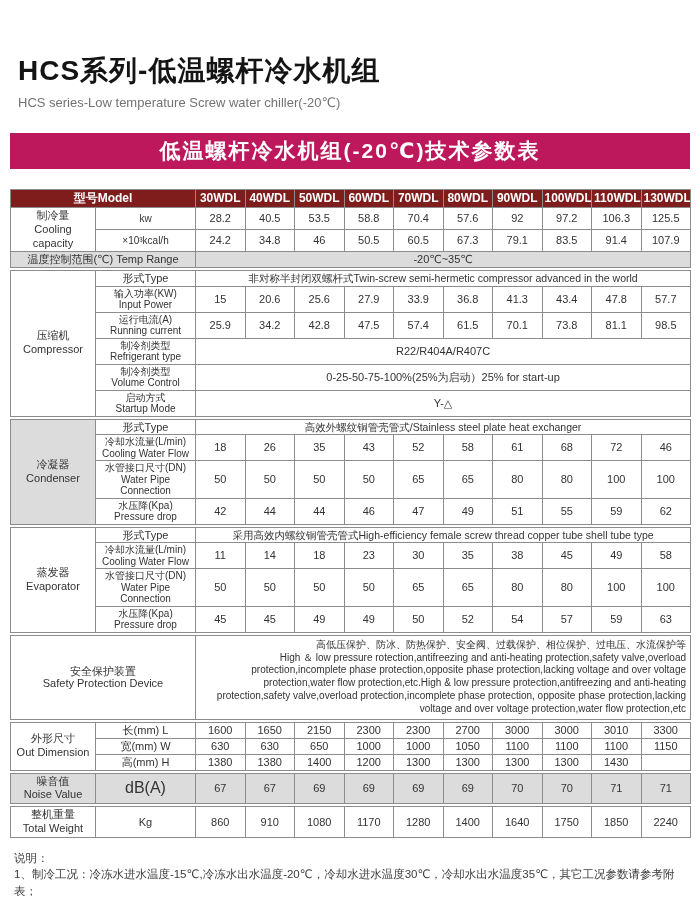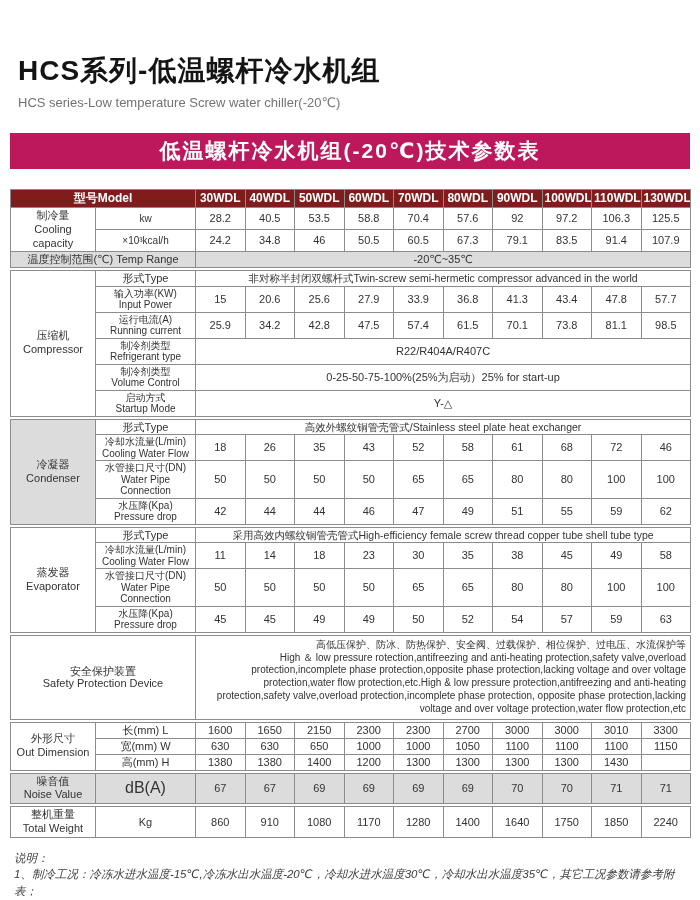--- a/index.html
+++ b/index.html
@@ -42,21 +42,21 @@
   .seclabel div { line-height:1.25; }
   .sublabel { font-size:10px; }
   .sublabel div { line-height:1.15; }
   .typeval { font-size:10.5px; }
   .safety-text {
     text-align:right; font-size:10px; line-height:12.8px; padding:3px 4px;
     vertical-align:top; height:82px;
   }
   .safety-label { font-size:11px; }
   .notes { margin:12px 14px 0 14px; font-size:11.5px; color:#3c3c3c; }
-  .notes .note, .notes .heading { line-height:16.5px;font-style:italic; }
+  .notes .note, .notes .heading { line-height:16.5px; }
 </style>
 </head>
 <body>
 
 <div class="page">
 
   <div class="head-block">
     <div class="title">HCS系列-低温螺杆冷水机组</div>
     <div class="subtitle">HCS series-Low temperature Screw water chiller(-20℃)</div>
   </div>

